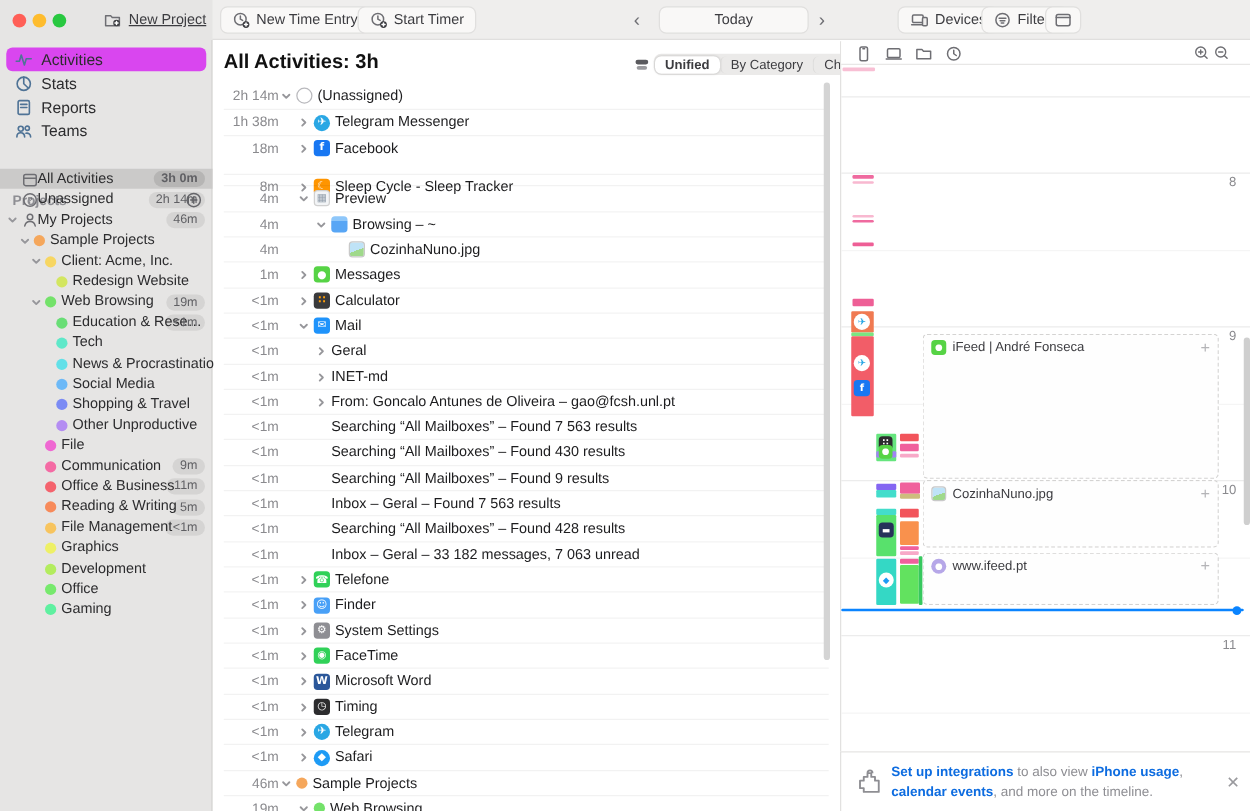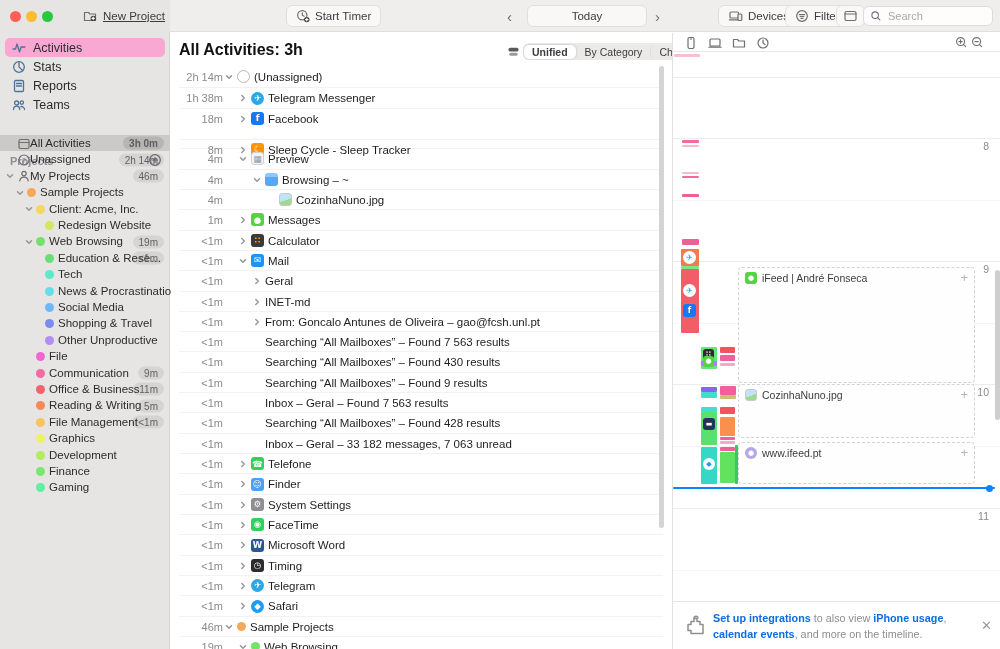--- a/index.html
+++ b/index.html
@@ -15,21 +15,21 @@
   .tbtn svg{flex:0 0 auto;}
   .tbtn.flat{background:transparent;border-color:transparent;}
   #search-field{position:absolute;top:6px;left:863px;width:130px;height:20px;background:#fdfdfd;
     border:1px solid #dddcdb;border-radius:6px;display:flex;align-items:center;padding:0 6px;gap:4px;}
   #search-field input{border:none;outline:none;background:transparent;font-size:11px;width:100px;color:#333;
     font-family:"Liberation Sans","DejaVu Sans",sans-serif;}
   #search-field input::placeholder{color:#a9a9ad;}
   
   #sidebar{position:absolute;left:0;top:32px;width:170px;height:617px;background:#e6e5e4;border-right:1px solid #d6d5d4;}
   .nav-row{position:absolute;left:5px;width:160px;height:19px;border-radius:5px;display:flex;align-items:center;gap:7px;padding:0 7px;font-size:12.5px;color:#2c2c2e;}
-  .nav-row.sel{background:#f9a8d4;}
+  .nav-row.sel{background:#d946ef;}
   .proj-hdr{position:absolute;left:10px;top:123px;font-size:11px;font-weight:700;color:#8e8e93;}
   .proj-row{position:absolute;left:0;width:170px;height:16.4px;display:flex;align-items:center;font-size:11.5px;color:#2c2c2e;}
   .proj-row.sel{background:#cbcac9;}
   .dot{width:9px;height:9px;border-radius:50%;flex:0 0 auto;}
   .badge{position:absolute;right:6px;top:50%;transform:translateY(-50%);font-size:10px;color:#5f5f63;
     background:rgba(0,0,0,0.07);border-radius:8px;padding:1px 6px;}
   .chev{display:inline-flex;flex:0 0 auto;}
   
   #main{position:absolute;left:171px;top:33px;width:500px;height:616px;background:#fff;}
   #main-title{position:absolute;left:8px;top:8px;font-size:16px;font-weight:700;color:#111;}
@@ -84,20 +84,31 @@
     <div class="tbtn flat" style="left:72px;text-decoration:underline;">
       <span class="chev">
           <svg width="16" height="14" viewBox="0 0 14 14" fill="none" stroke="#6e6e73" stroke-width="1.2" stroke-linecap="round" stroke-linejoin="round">
             <path d="M1.5 3.5h4l1.3 1.5h5.7v6.5h-11z"></path>
             <circle cx="10.2" cy="9.4" r="2.6" fill="#3c3c40" stroke="none"></circle>
             <path d="M10.2 8.2v2.4M9 9.4h2.4" stroke="#fff"></path>
           </svg>
         </span>
       <span>New Project</span>
     </div>
+    <div class="tbtn" style="left:176px;">
+      <span class="chev">
+          <svg width="14" height="14" viewBox="0 0 14 14" fill="none" stroke="#6e6e73" stroke-width="1.2" stroke-linecap="round" stroke-linejoin="round">
+            <circle cx="6.3" cy="6.3" r="4.6"></circle>
+            <path d="M6.3 3.8v2.5l1.8 1"></path>
+            <circle cx="10.8" cy="10.6" r="2.7" fill="#3c3c40" stroke="none"></circle>
+            <path d="M10.8 9.4v2.4M9.6 10.6H12" stroke="#fff"></path>
+          </svg>
+        </span>
+      <span>New Time Entry</span>
+    </div>
     <div class="tbtn" style="left:286px;">
       <span class="chev">
           <svg width="14" height="14" viewBox="0 0 14 14" fill="none" stroke="#6e6e73" stroke-width="1.2" stroke-linecap="round" stroke-linejoin="round">
             <circle cx="6.3" cy="6.3" r="4.6"></circle>
             <path d="M6.3 3.8v2.5l1.8 1"></path>
             <circle cx="10.8" cy="10.6" r="2.7" fill="#3c3c40" stroke="none"></circle>
             <path d="M10.8 9.4v2.4M9.6 10.6H12" stroke="#fff"></path>
           </svg>
         </span>
       <span>Start Timer</span>
@@ -132,29 +143,20 @@
         </span>
       <span>Filters</span>
     </div>
     <div class="tbtn" style="left:836px;padding:0 6px;">
       <span class="chev">
           <svg width="15" height="14" viewBox="0 0 14 14" fill="none" stroke="#6e6e73" stroke-width="1.2" stroke-linecap="round" stroke-linejoin="round">
             <rect x="1.5" y="2.5" width="11" height="9" rx="1.5"></rect>
             <path d="M1.5 5h11"></path>
           </svg>
         </span>
-    </div>
-    <div id="search-field">
-      <span class="chev">
-          <svg width="12" height="12" viewBox="0 0 14 14" fill="none" stroke="#6e6e73" stroke-width="1.2" stroke-linecap="round" stroke-linejoin="round">
-            <circle cx="6" cy="6" r="3.8"></circle>
-            <path d="M8.9 8.9l2.6 2.6"></path>
-          </svg>
-        </span>
-      <input placeholder="Search" style="">
     </div>
   </div>
 
   <div id="sidebar">
     <div id="nav-container">
         <div class="nav-row sel" style="top: 6px;">
           <span class="chev">
             <svg width="14" height="14" viewBox="0 0 14 14" fill="none" stroke="#4f7396" stroke-width="1.3" stroke-linecap="round" stroke-linejoin="round">
               <path d="M1 8h2.5l1.5-5 2.5 8 1.5-5H13"></path>
             </svg>
@@ -317,21 +319,21 @@
         <div class="proj-row" style="top: 398.2px;">
           <span class="dot" style="position: absolute; left: 36px; top: 4px; background: rgb(238, 240, 102);"></span>
           <span style="position: absolute; left: 49px; top: 2px; white-space: nowrap;">Graphics</span>
         </div>
         <div class="proj-row" style="top: 414.6px;">
           <span class="dot" style="position: absolute; left: 36px; top: 4px; background: rgb(179, 236, 94);"></span>
           <span style="position: absolute; left: 49px; top: 2px; white-space: nowrap;">Development</span>
         </div>
         <div class="proj-row" style="top: 431px;">
           <span class="dot" style="position: absolute; left: 36px; top: 4px; background: rgb(119, 233, 109);"></span>
-          <span style="position: absolute; left: 49px; top: 2px; white-space: nowrap;">Finance</span>
+          <span style="position: absolute; left: 49px; top: 2px; white-space: nowrap;">Office</span>
         </div>
         <div class="proj-row" style="top: 447.4px;">
           <span class="dot" style="position: absolute; left: 36px; top: 4px; background: rgb(95, 240, 160);"></span>
           <span style="position: absolute; left: 49px; top: 2px; white-space: nowrap;">Gaming</span>
         </div>
       </div>
   </div>
 
   <div id="main">
     <div id="main-title">All Activities: 3h</div>

